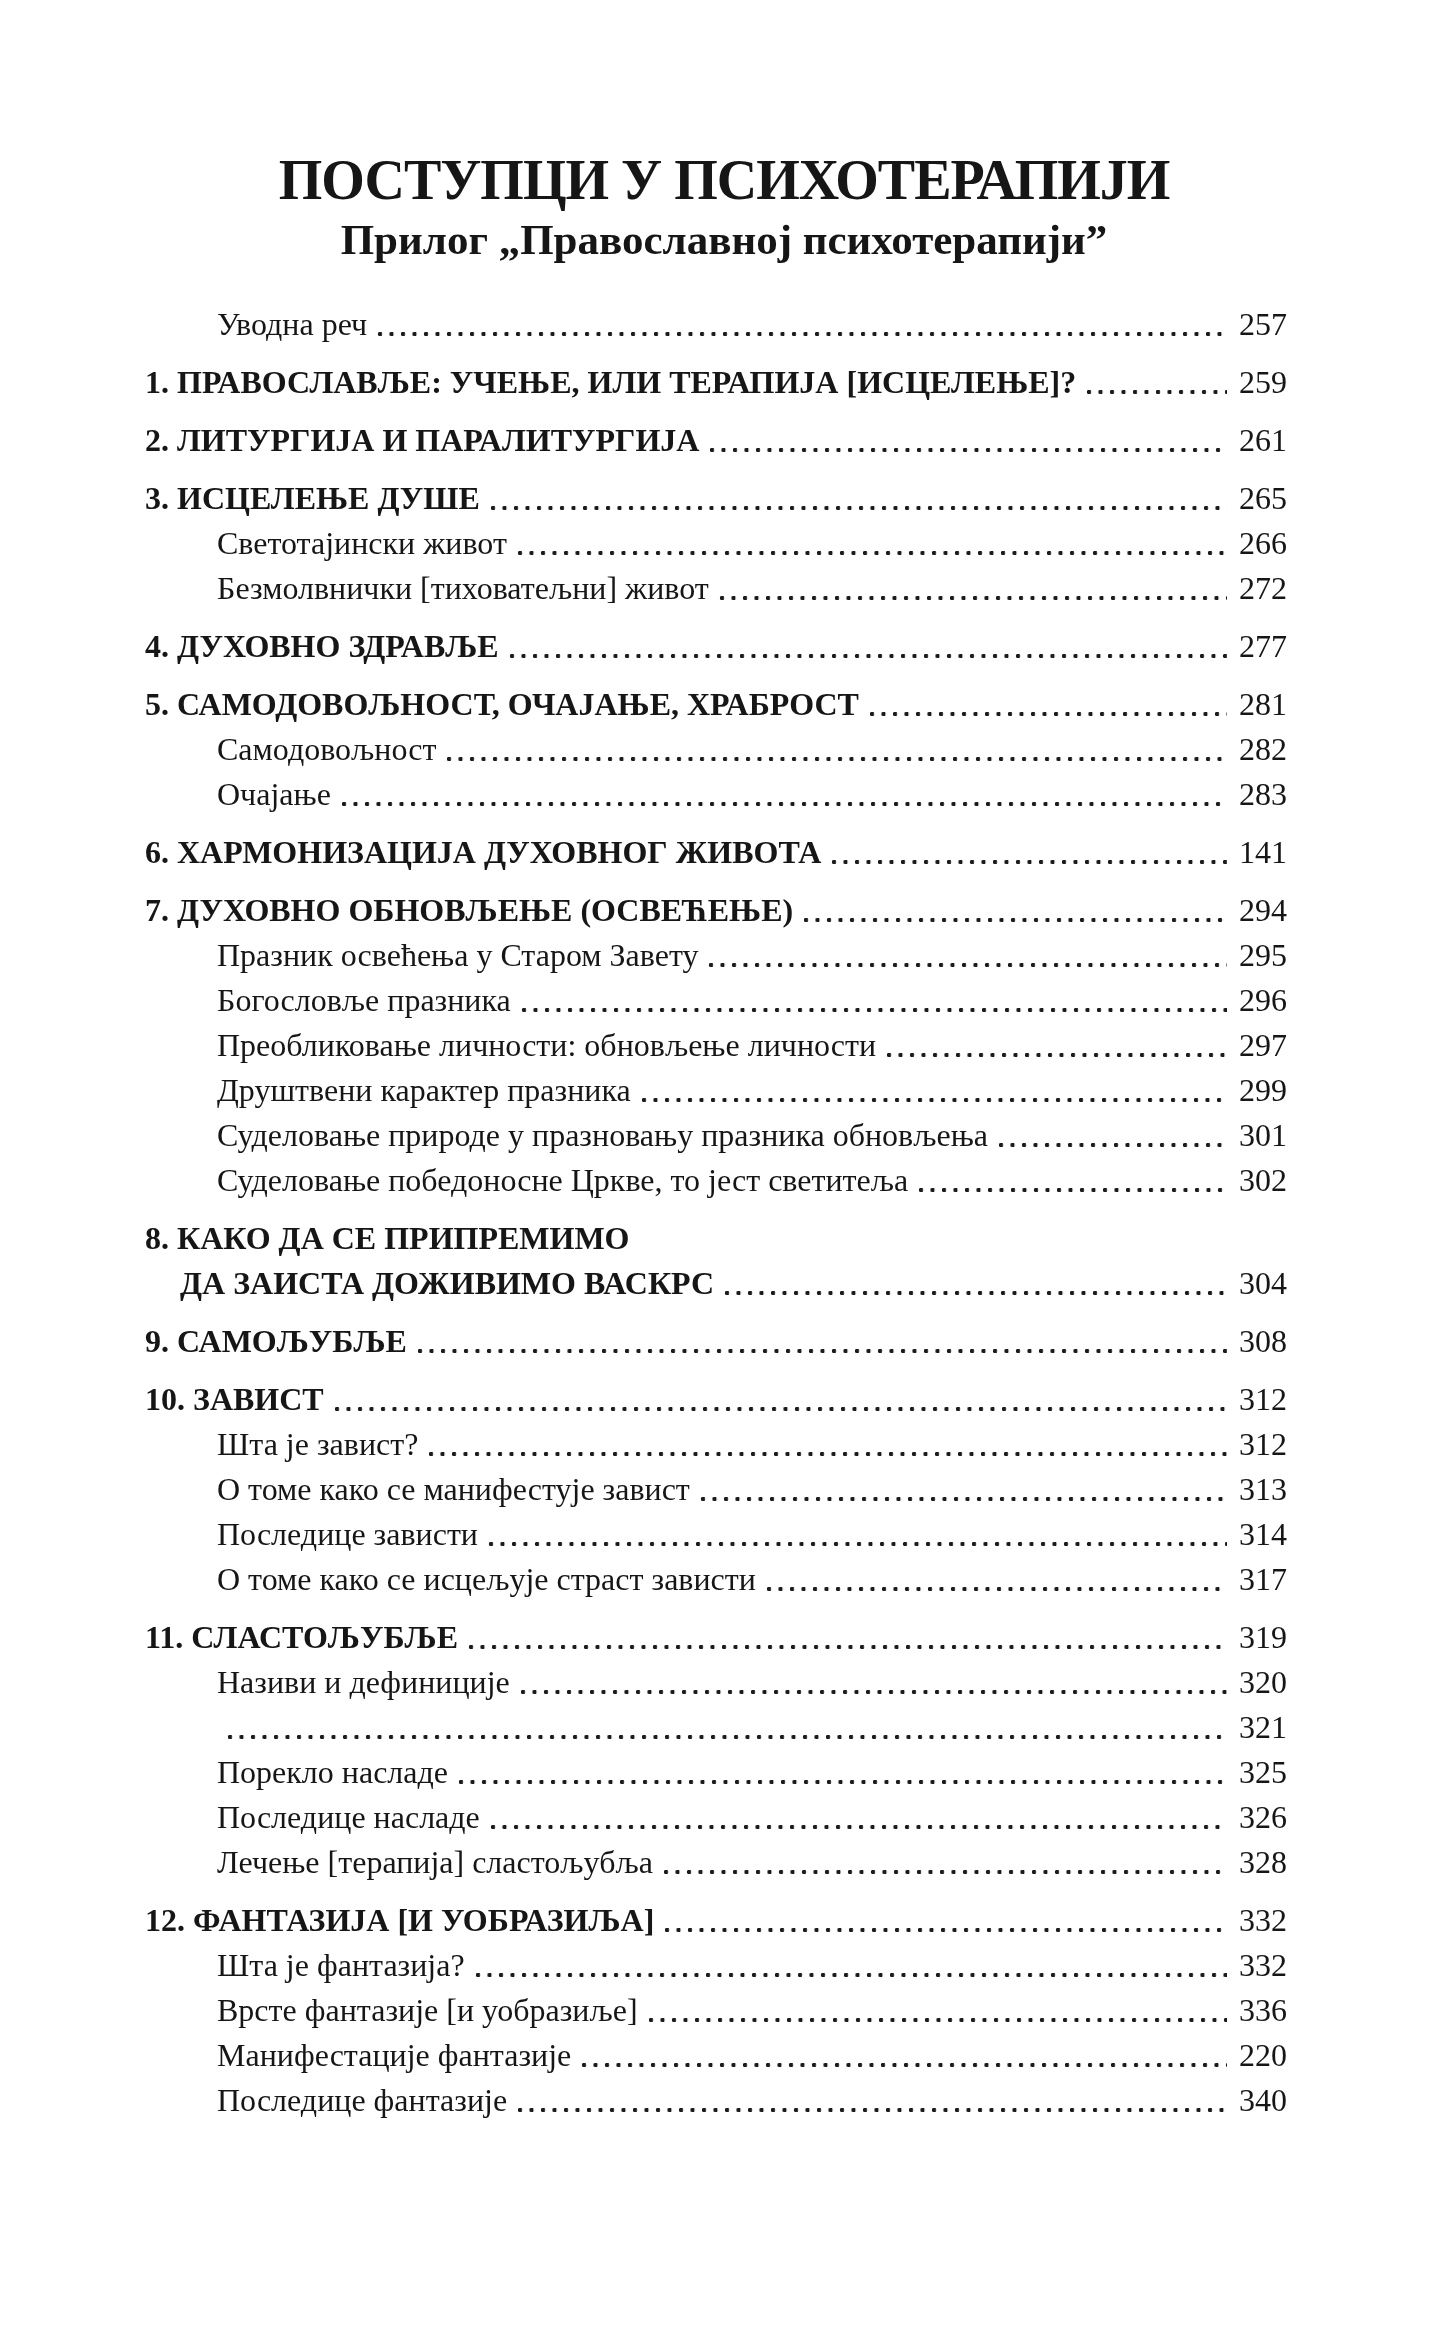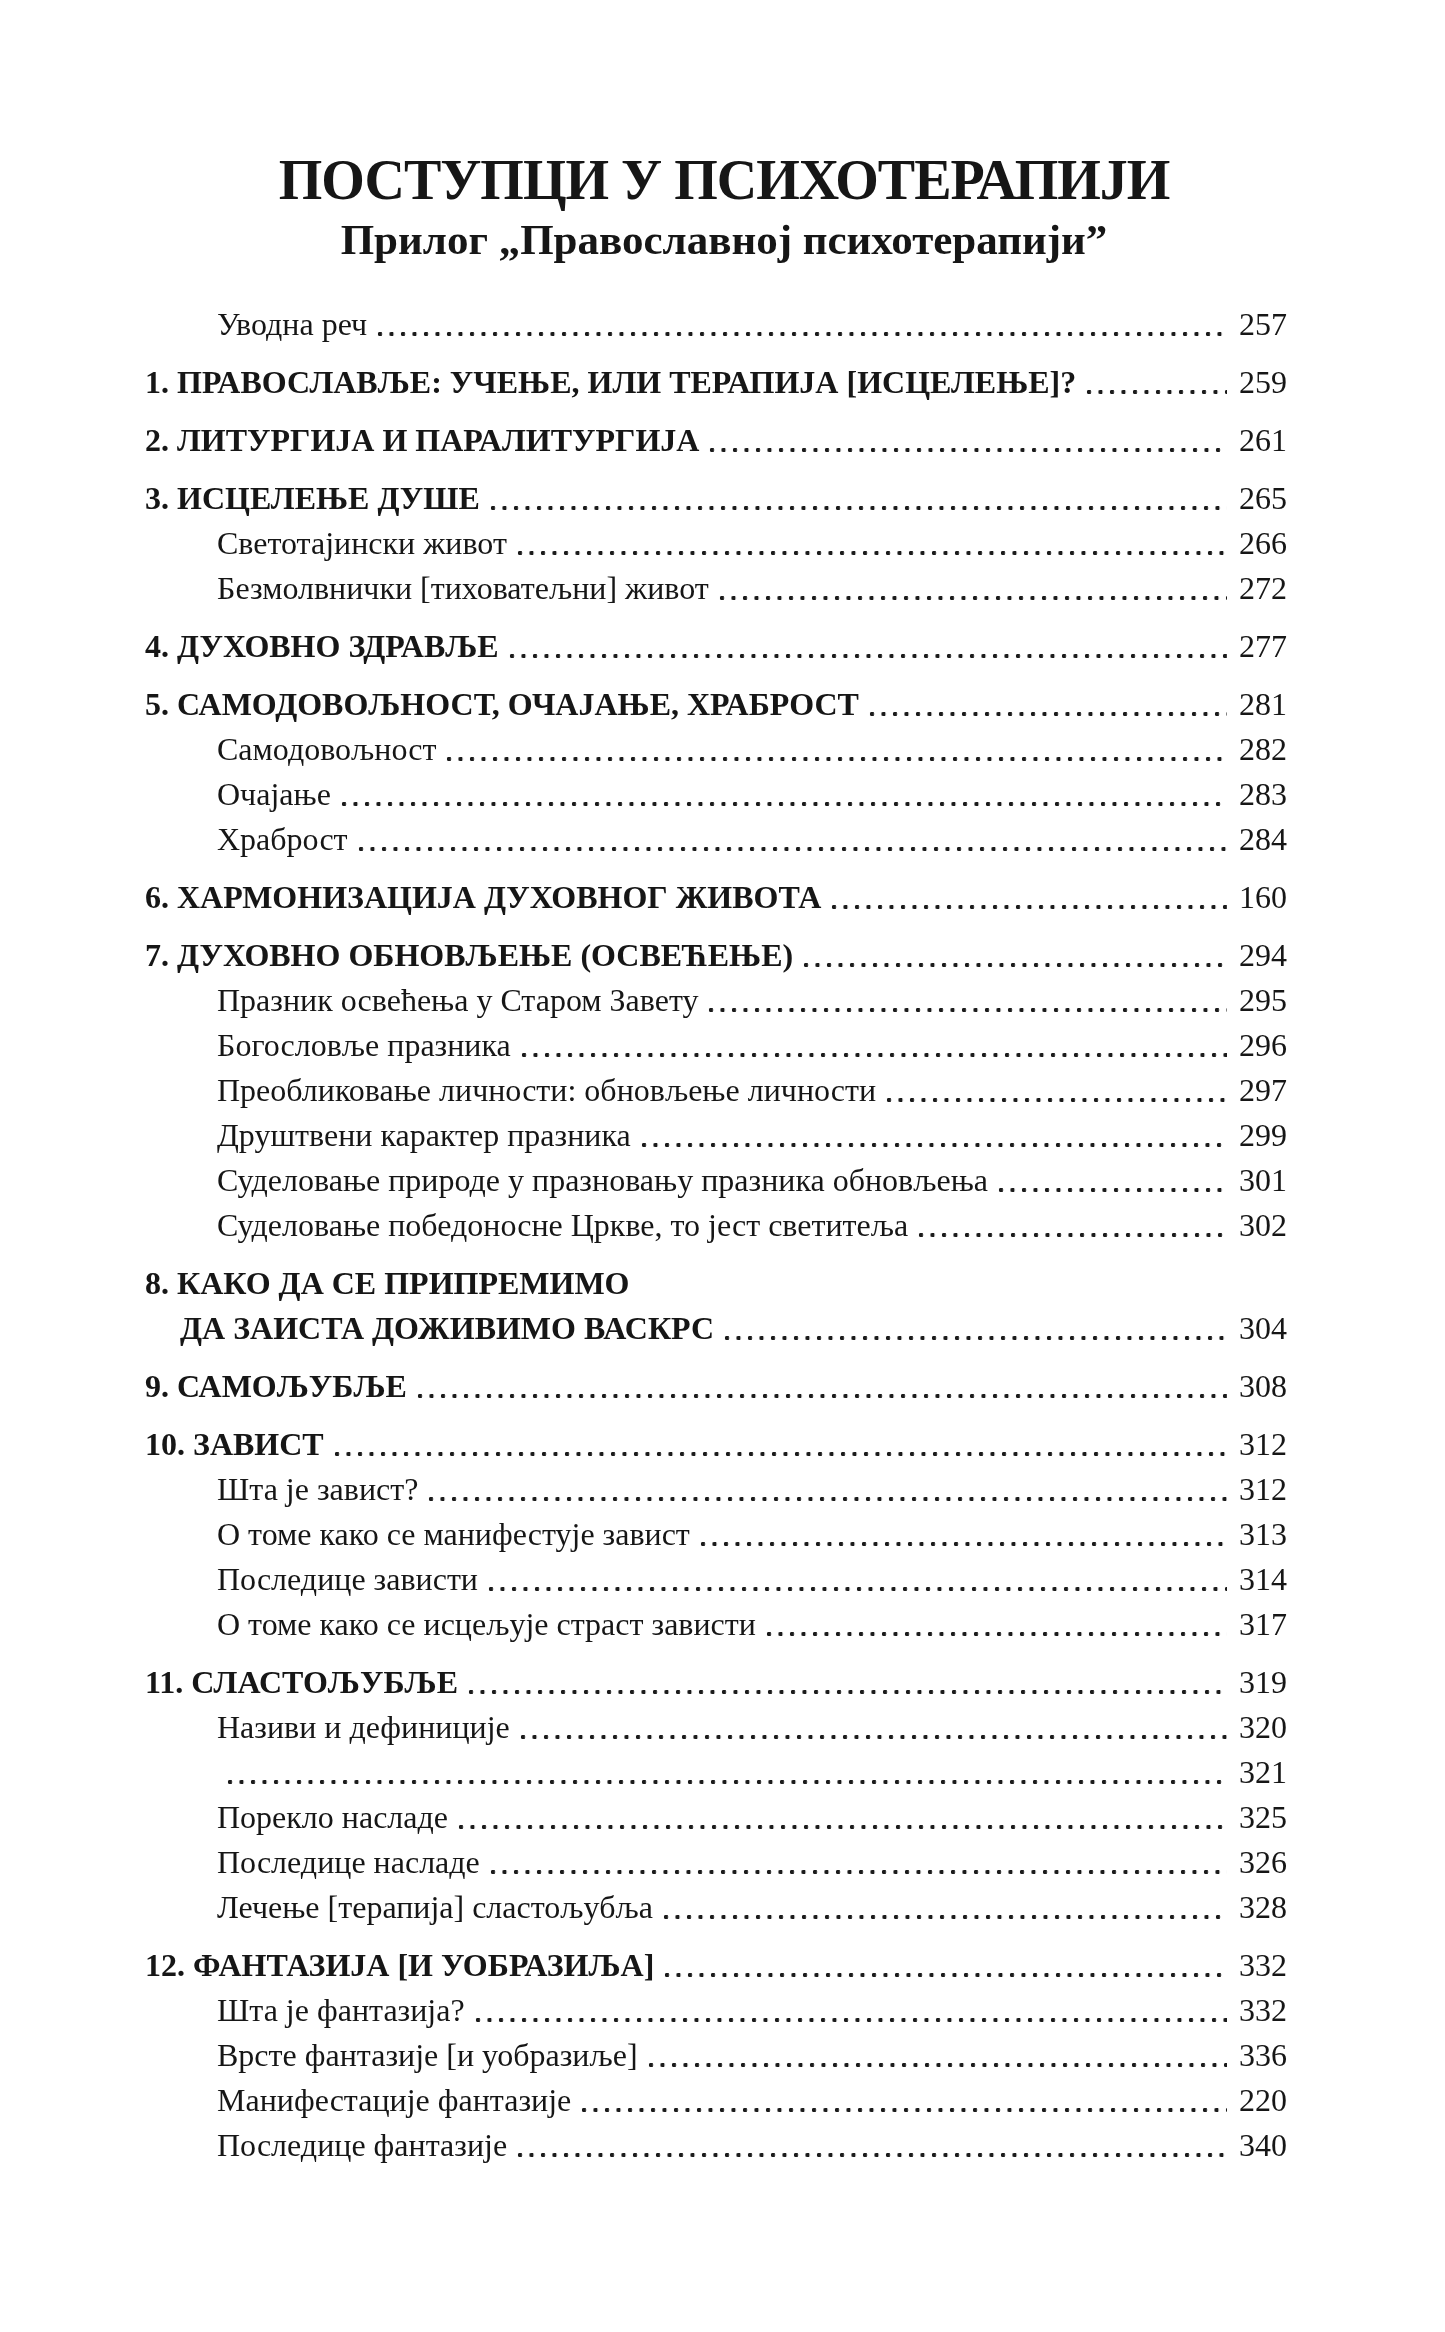--- a/index.html
+++ b/index.html
@@ -141,29 +141,24 @@
         <div class="row sub">
           <span class="label">Самодовољност</span>
           <span class="leader"></span>
           <span class="pagenum">282</span>
         </div>
         <div class="row sub">
           <span class="label">Очајање</span>
           <span class="leader"></span>
           <span class="pagenum">283</span>
         </div>
-        <div class="row sub">
-          <span class="label">Храброст</span>
-          <span class="leader"></span>
-          <span class="pagenum">284</span>
-        </div>
         <div class="row chapter">
           <span class="label">6. ХАРМОНИЗАЦИЈА ДУХОВНОГ ЖИВОТА</span>
           <span class="leader"></span>
-          <span class="pagenum">160</span>
+          <span class="pagenum">141</span>
         </div>
         <div class="row chapter">
           <span class="label">7. ДУХОВНО ОБНОВЉЕЊЕ (ОСВЕЋЕЊЕ)</span>
           <span class="leader"></span>
           <span class="pagenum">294</span>
         </div>
         <div class="row sub">
           <span class="label">Празник освећења у Старом Завету</span>
           <span class="leader"></span>
           <span class="pagenum">295</span>

